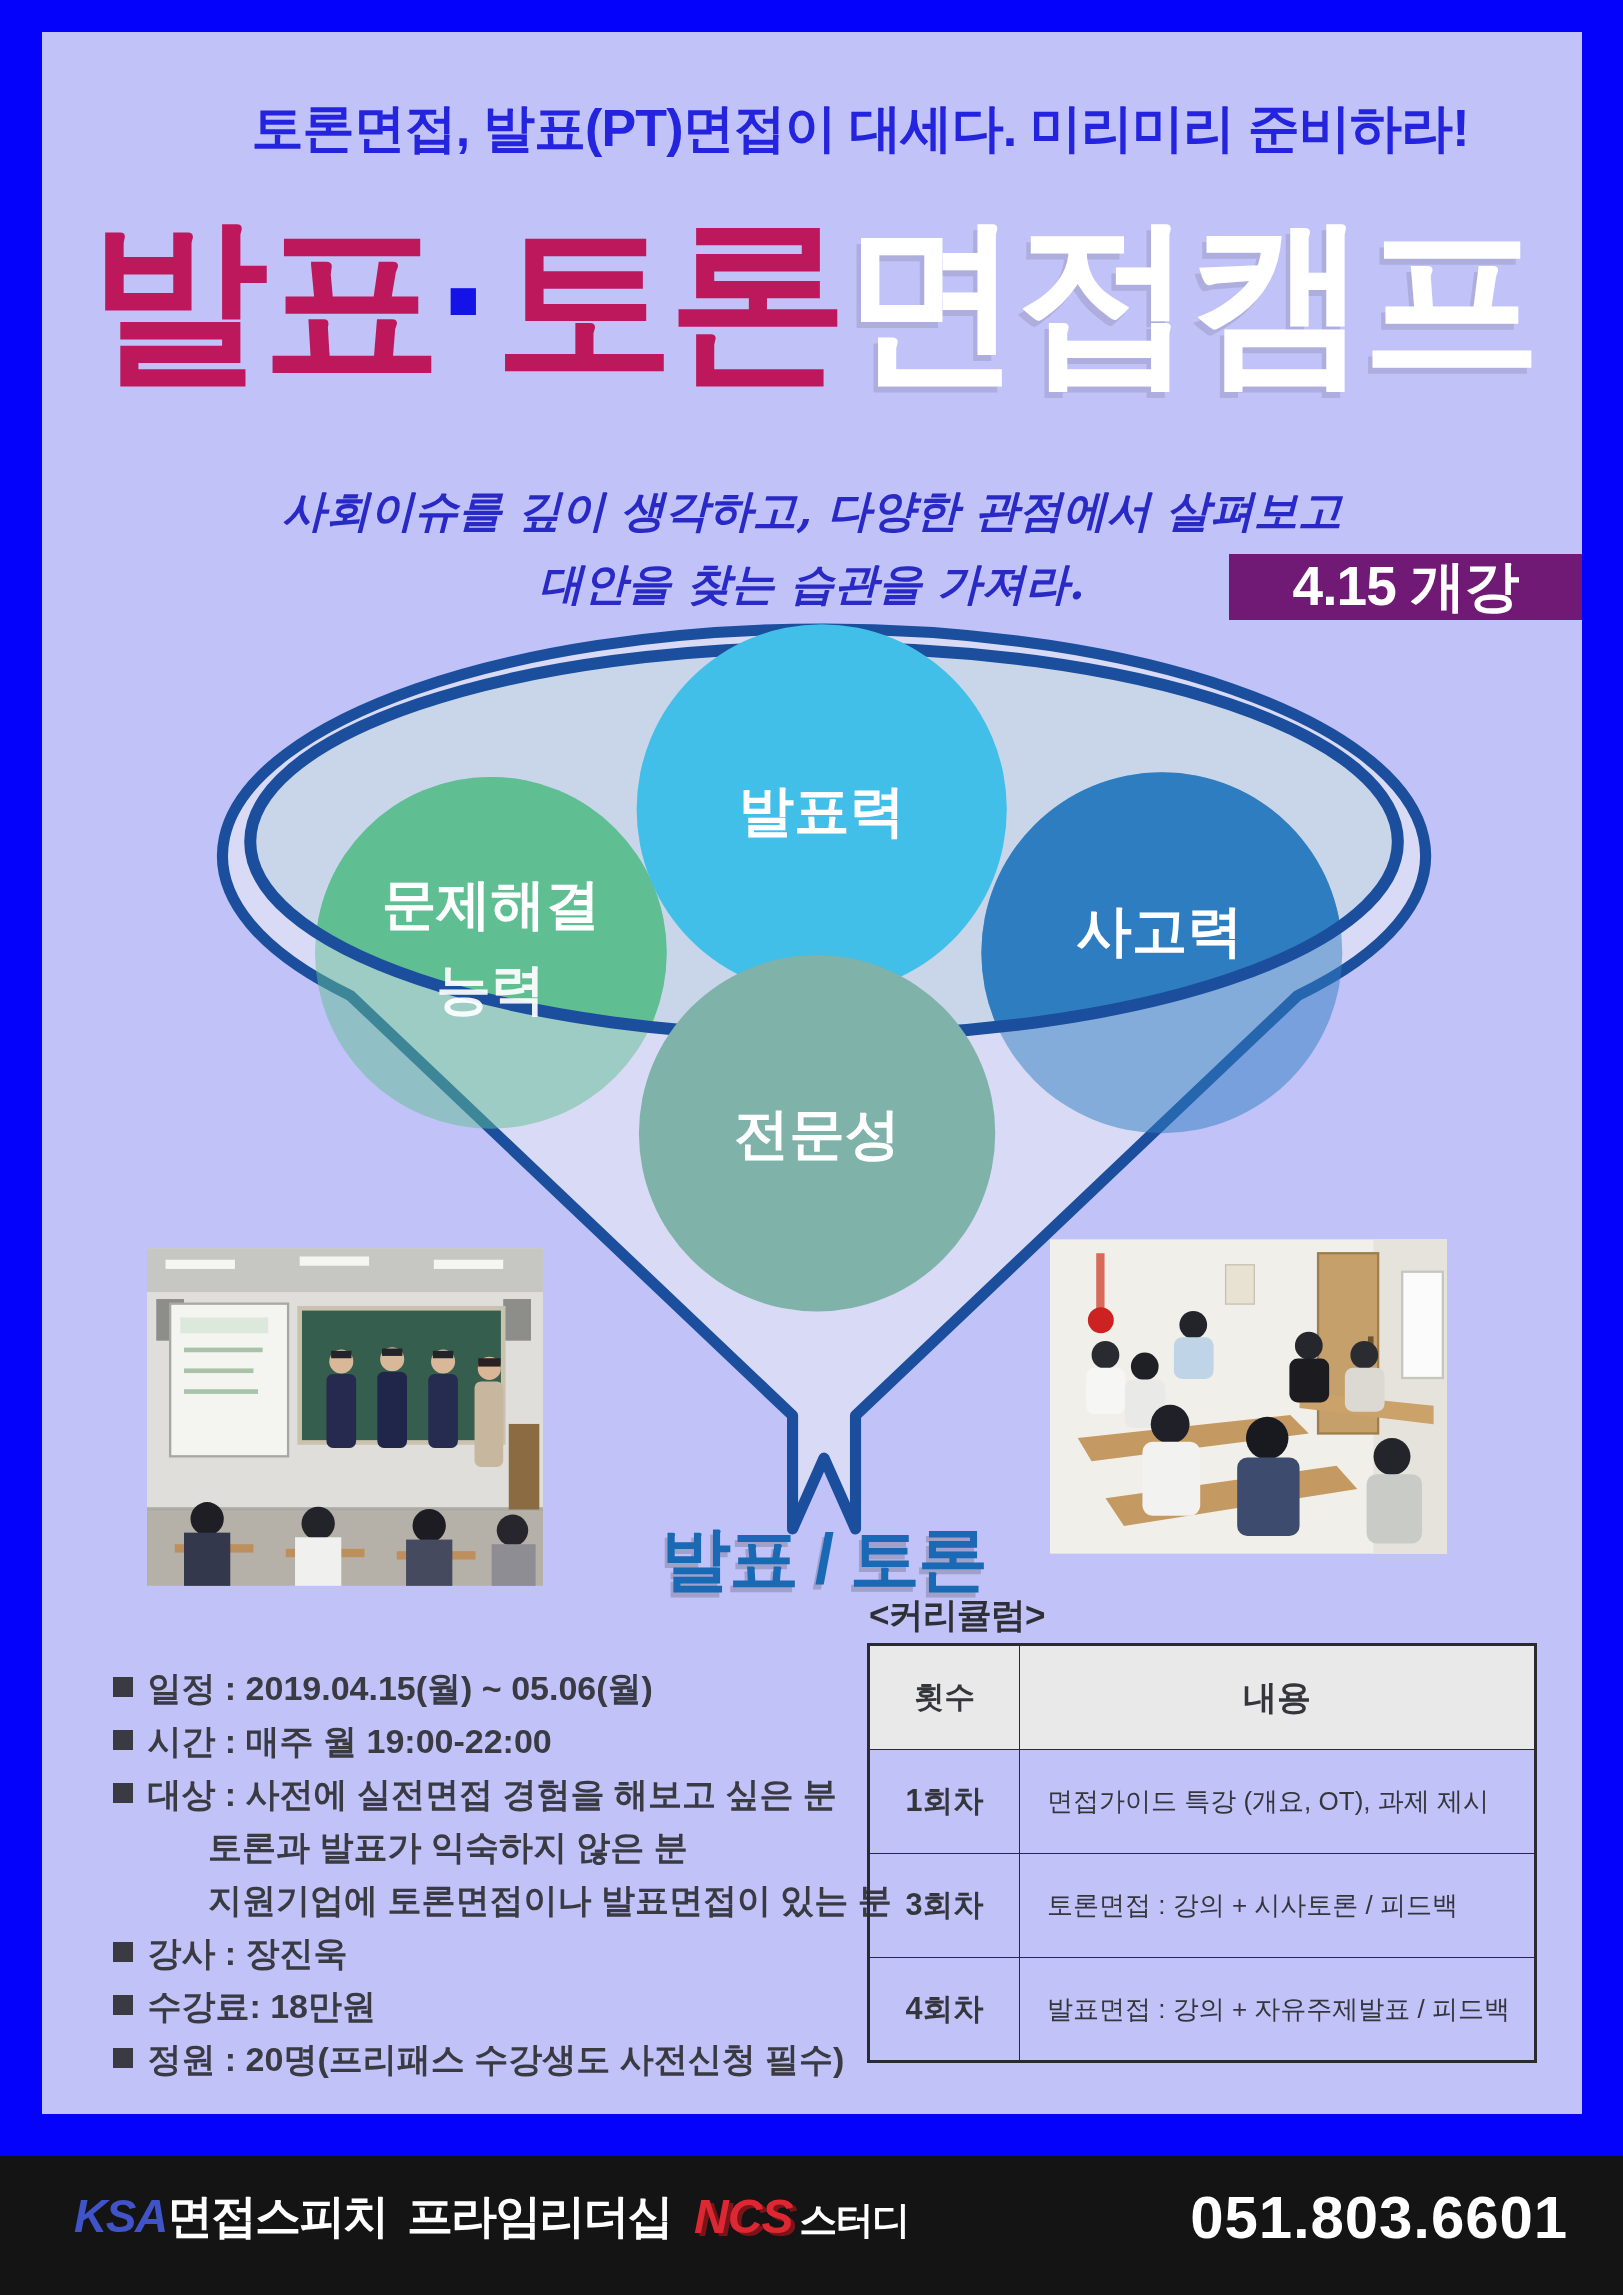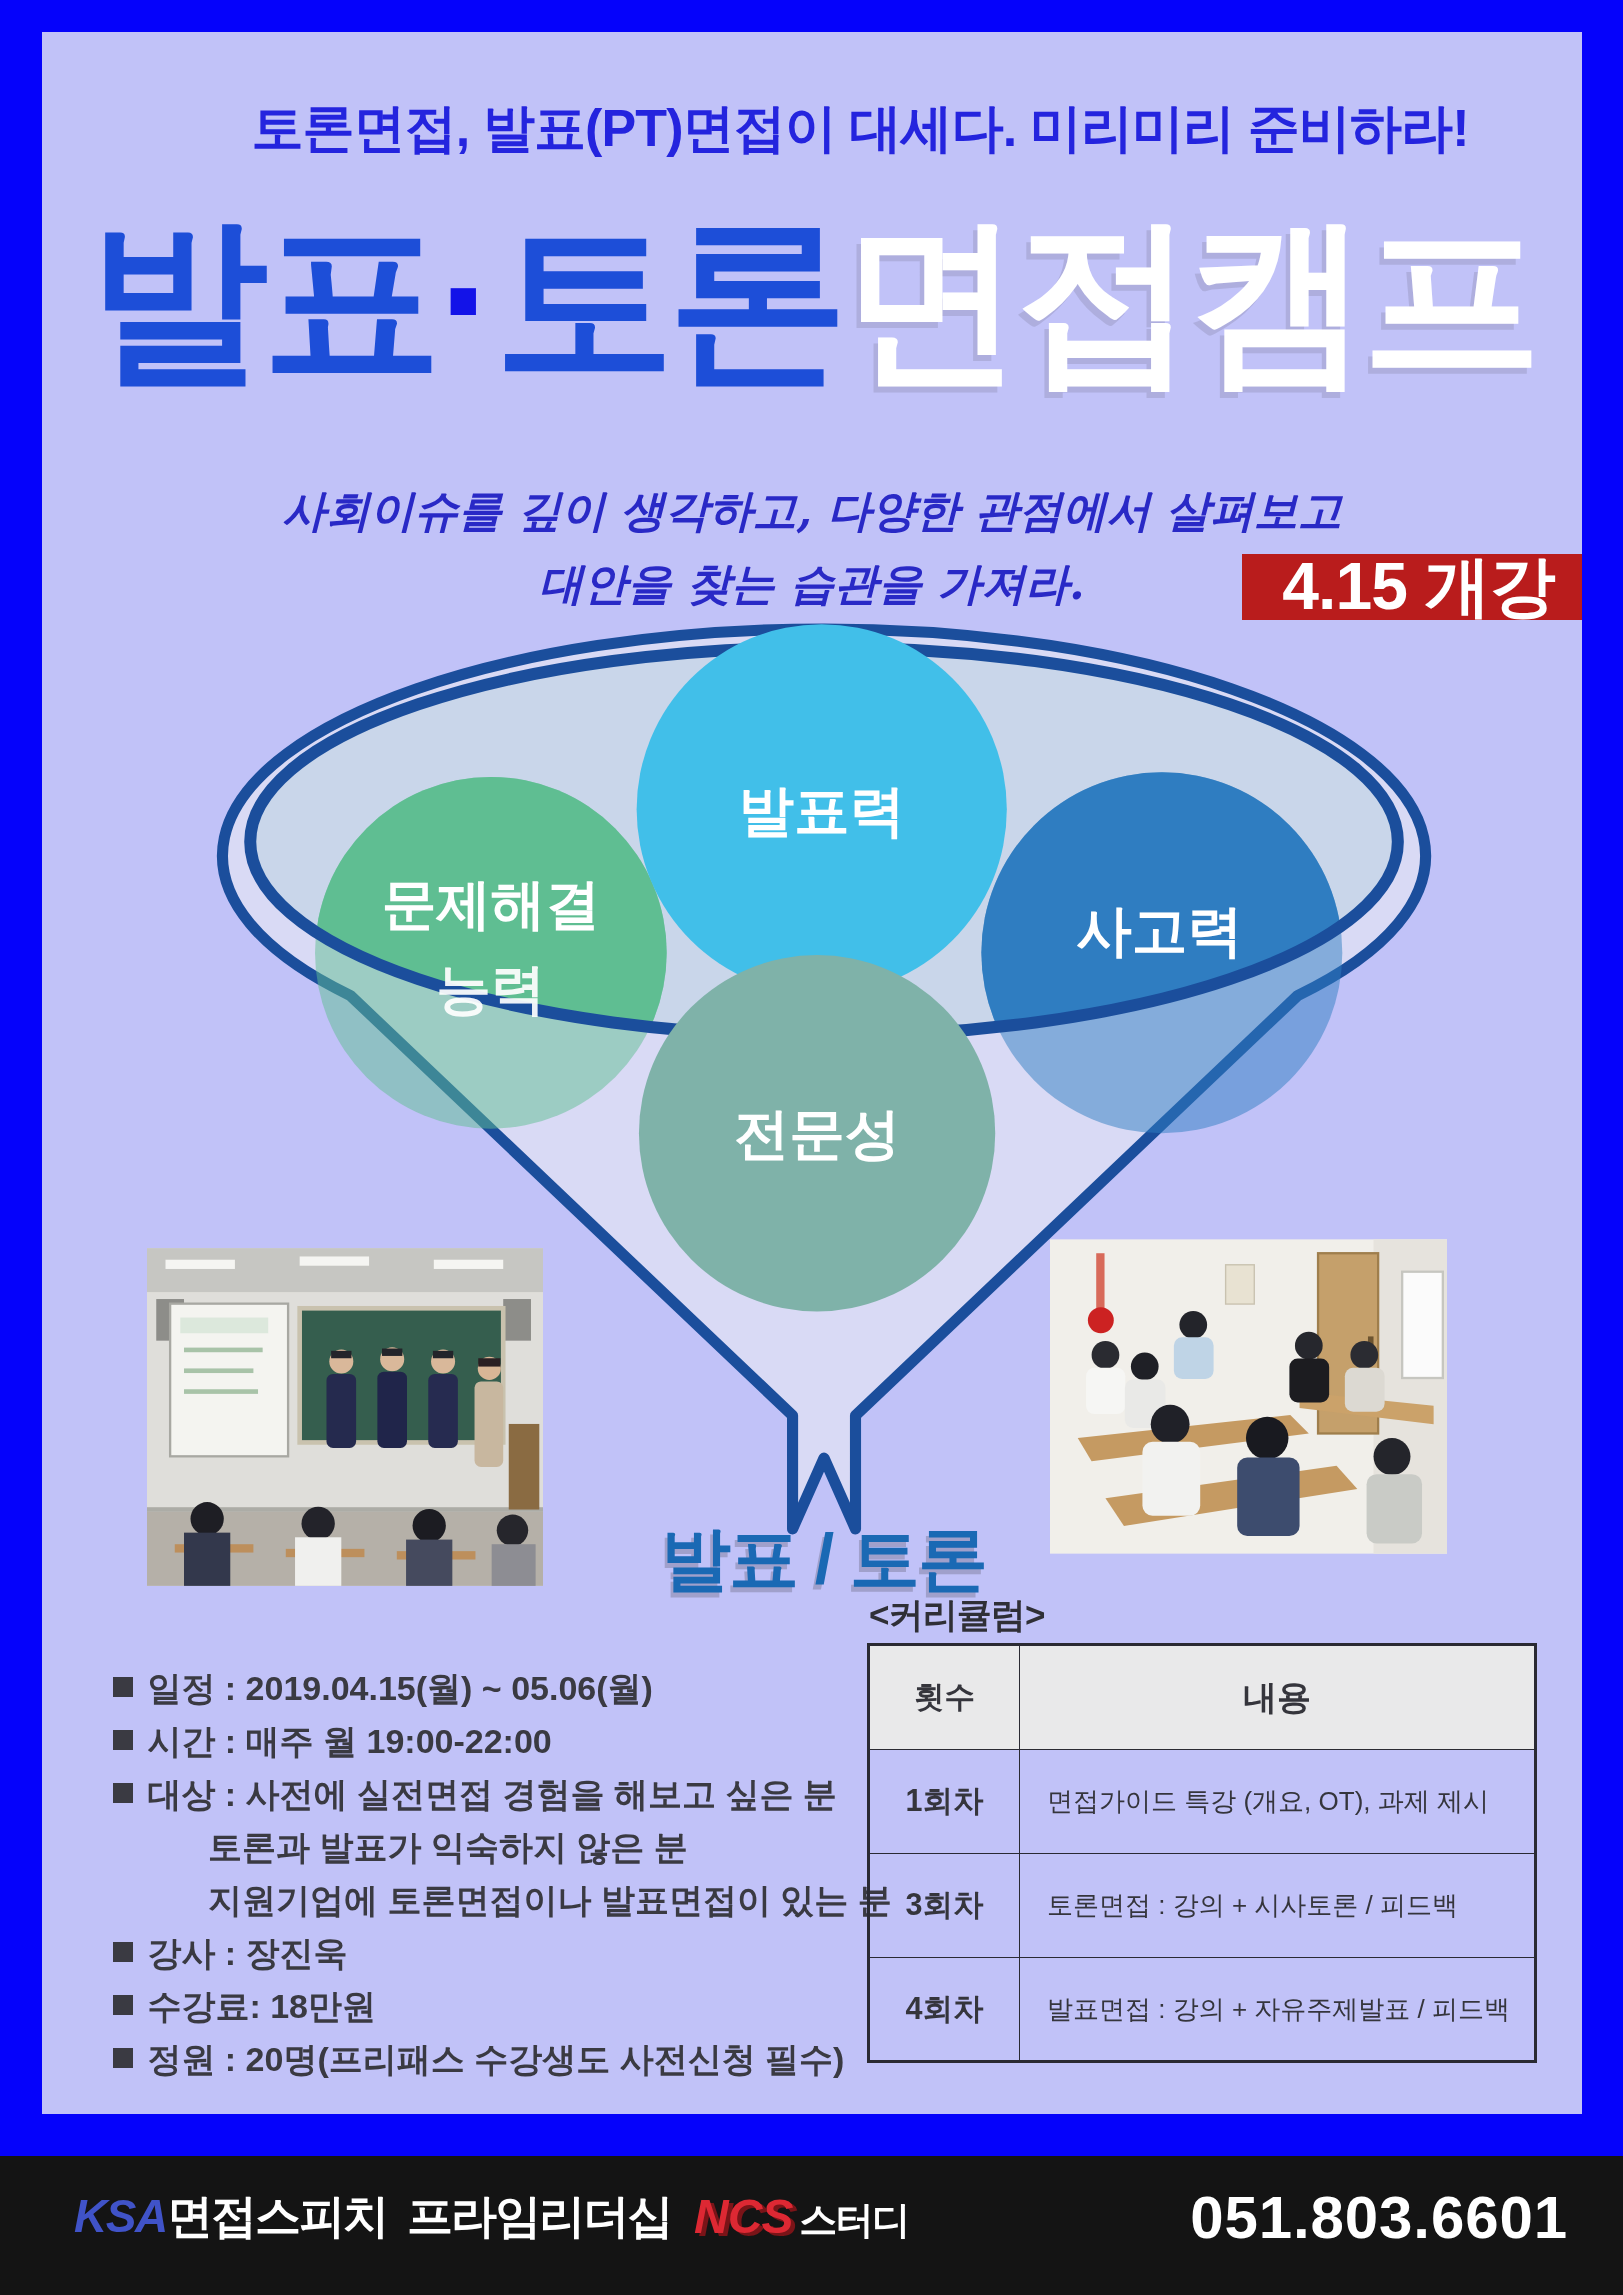--- a/index.html
+++ b/index.html
@@ -19,35 +19,35 @@
     text-align:center;font-size:52px;font-weight:900;letter-spacing:-0.9px;
     color:#2424de;
     padding-left:48px;
   }
   
   .title-line{
     position:absolute;left:0;top:167px;width:1540px;
     text-align:center;font-size:180px;font-weight:900;letter-spacing:-6.5px;
     line-height:1.12;white-space:nowrap;
   }
-  .title-red{color:#1d4ed8;}
+  .title-red{color:#be185d;}
   .title-dot{color:#1313e8;margin:0 2.8px;}
   .title-white{color:#ffffff;text-shadow:-4.6px 5.6px 0 rgba(150,150,190,0.45);}
   
   .subtitle{
     position:absolute;left:0;top:442px;width:1540px;
     text-align:center;font-family:"DejaVu Serif",serif;font-style:italic;
     font-size:44px;font-weight:700;color:#2929c6;line-height:73px;
   }
   
   .badge{
     position:absolute;left:1187px;top:522px;width:353px;height:66px;
-    background:#b91c1c;color:#ffffff;
+    background:#701a75;color:#ffffff;
     display:flex;align-items:center;justify-content:center;
-    font-size:66px;font-weight:900;letter-spacing:-0.9px;margin-left:13px;
+    font-size:55px;font-weight:900;letter-spacing:-0.9px;
   }
   
   .funnel-svg{position:absolute;left:0;top:569px;width:1540px;height:972px;}
   .circle-label{font-family:"Liberation Sans",sans-serif;font-weight:700;fill:#ffffff;}
   
   .photo{position:absolute;overflow:hidden;}
   .photo-left{left:105px;top:1216px;width:396px;height:338px;}
   .photo-right{left:1008px;top:1207px;width:397px;height:315px;}
   
   .funnel-caption{

